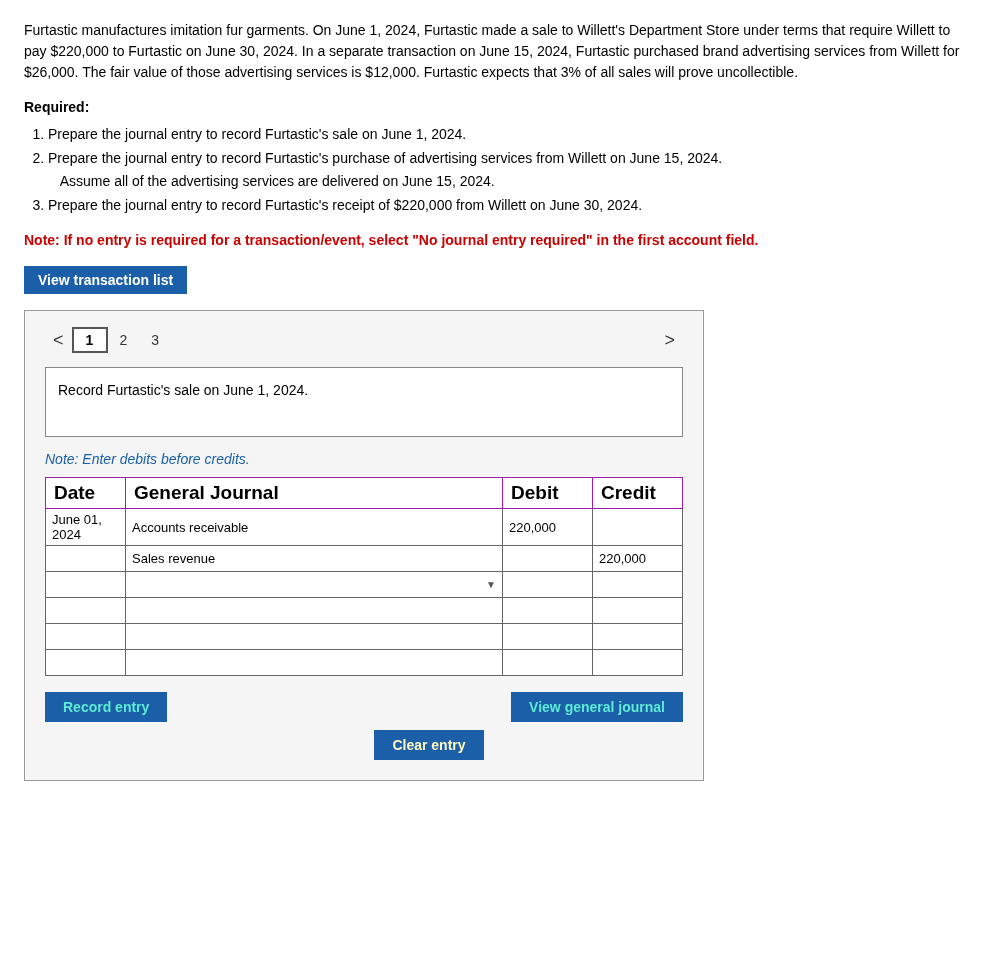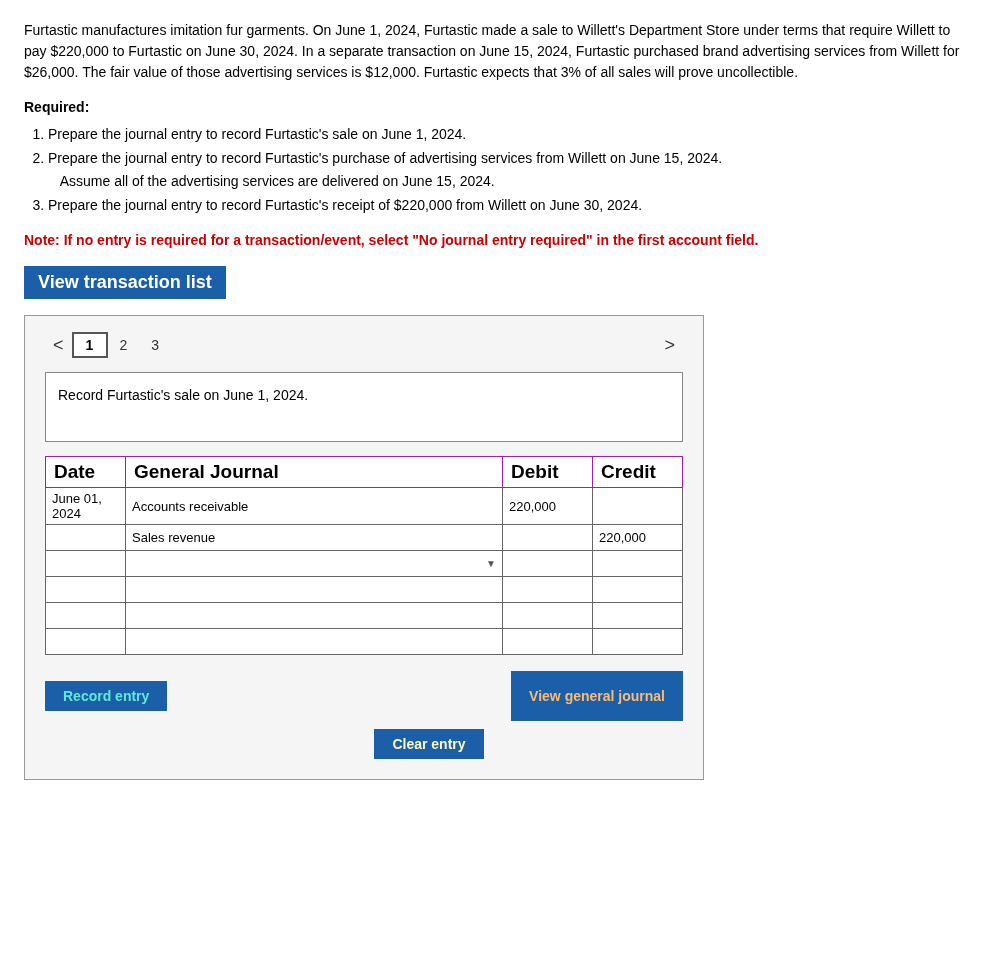--- a/index.html
+++ b/index.html
@@ -32,21 +32,21 @@
       color: #cc0000;
       font-weight: bold;
       margin-bottom: 16px;
       line-height: 1.4;
     }
     .view-transaction-btn {
       display: inline-block;
       background: #1a5fa8;
       color: #fff;
       padding: 6px 14px;
-      font-size: 18px;
+      font-size: 14px;
       font-weight: bold;
       border: none;
       cursor: pointer;
       margin-bottom: 16px;
     }
     .worksheet-container {
       border: 1px solid #999;
       padding: 16px 20px 20px 20px;
       width: 680px;
       background: #f5f5f5;
@@ -156,23 +156,23 @@
       color: #fef9c3;
       border: none;
       padding: 7px 18px;
       font-size: 14px;
       font-weight: bold;
       cursor: pointer;
       margin-left: 130px;
     }
     .view-journal-btn {
       background: #1a5fa8;
-      color: #fdba74;
-      border: none;
-      padding: 17px 18px;
+      color: #5eead4;
+      border: none;
+      padding: 7px 18px;
       font-size: 14px;
       font-weight: bold;
       cursor: pointer;
       margin-left: auto;
     }
     .buttons-wrapper {
       display: flex;
       flex-direction: column;
       gap: 8px;
     }
@@ -211,20 +211,21 @@
   <div class="tab-nav">
     <span class="nav-arrow">&lt;</span>
     <span class="tab-active">1</span>
     <span class="tab-inactive">2</span>
     <span class="tab-inactive">3</span>
     <span class="nav-arrow nav-arrow-right">&gt;</span>
   </div>
 
   <div class="entry-description-box">Record Furtastic's sale on June 1, 2024.</div>
 
+  <p class="note-debits">Note: Enter debits before credits.</p>
 
   <table class="journal-table">
     <thead>
       <tr>
         <th class="date-col">Date</th>
         <th class="gj-col">General Journal</th>
         <th class="debit-col">Debit</th>
         <th class="credit-col">Credit</th>
       </tr>
     </thead>

